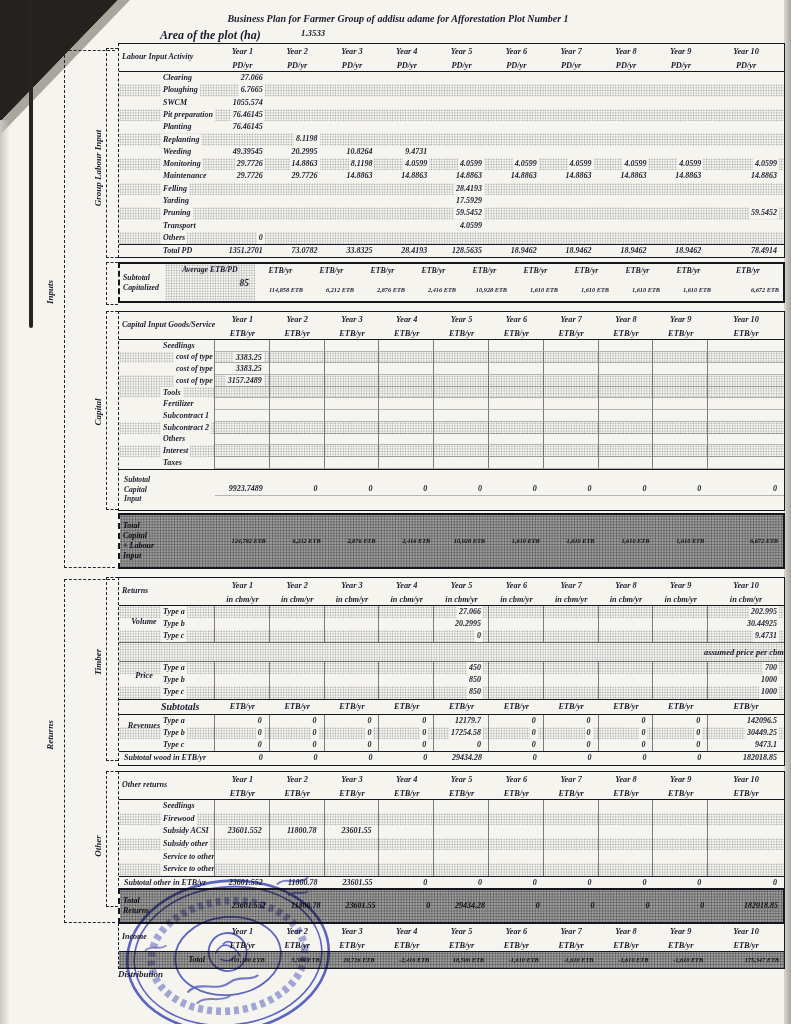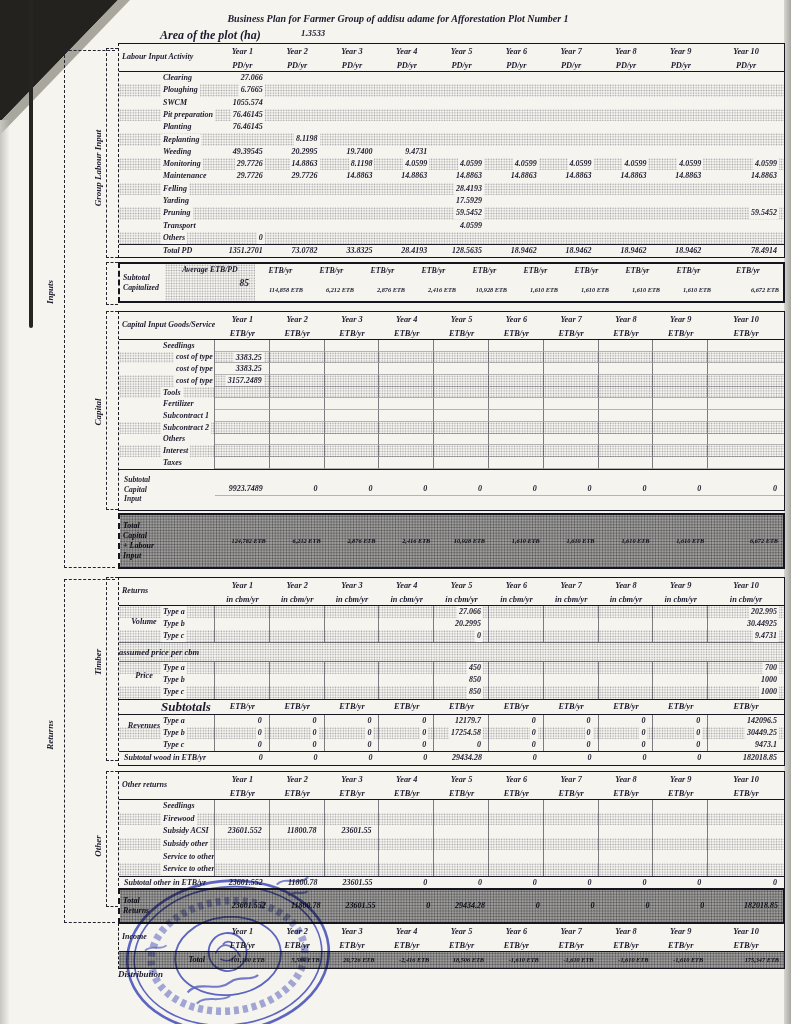--- a/index.html
+++ b/index.html
@@ -44,24 +44,24 @@
   .row.thin{height:13.5px;align-items:center;}
   .row.tall{height:40px;align-items:center;}
   .row.tall .lab .txt{white-space:pre-line;line-height:9.5px;font-size:7.6px;}
   .row.tcl{height:52px;align-items:center;}
   .row.tcl .lab .txt{white-space:pre-line;line-height:10px;font-size:8px;}
   .row.tr2{height:32px;align-items:center;}
   .row.tr2 .lab .txt{white-space:pre-line;line-height:10px;}
   .row.inc{height:16px;align-items:center;}
   .row.inc .lab{justify-content:flex-end;padding-right:10px;}
   .row.small .cell.val .txt{font-size:6.3px;}
-  .band{height:18px;line-height:18px;text-align:left;font-size:8.5px;
+  .band{height:18px;line-height:18px;text-align:right;font-size:8.5px;
         border-top:1px solid rgba(25,25,40,.6);border-bottom:1px solid rgba(25,25,40,.6);}
   .subhead{height:14px;border-top:1.3px solid #15151f;border-bottom:1.3px solid #15151f;}
-  .subhead .lab{font-size:13px;}
+  .subhead .lab{font-size:10px;}
   .subhead .hcell{padding-top:0;justify-content:center;font-size:8.3px;line-height:13px;}
   .glabel{position:absolute;left:2px;width:46px;text-align:center;font-size:8.2px;}
   
   .subcap{position:absolute;left:118px;top:262px;width:667px;height:41px;box-sizing:border-box;
           border:2px solid #15151f;border-left:2px dashed #15151f;display:flex;}
   .subcap-label{width:45px;font-size:7.8px;line-height:9.5px;white-space:pre-line;
                 display:flex;align-items:center;padding-left:3px;box-sizing:border-box;}
   .avg{width:90px;display:flex;flex-direction:column;box-sizing:border-box;padding:1px 2px;}
   .avg-h{font-size:7.8px;text-align:center;height:13px;}
   .avg-v{font-size:9.5px;text-align:right;padding-right:4px;}
@@ -243,21 +243,21 @@
           <div class="cell val"></div>
           <div class="cell val"></div>
           <div class="cell val"></div>
         </div>
         <div class="row">
           <div class="cell lab ind1">
             <span class="txt filled">Weeding</span>
           </div>
           <div class="cell val"><span class="txt filled">49.39545</span></div>
           <div class="cell val"><span class="txt filled">20.2995</span></div>
-          <div class="cell val"><span class="txt filled">19.7400</span></div>
+          <div class="cell val"><span class="txt filled">10.8264</span></div>
           <div class="cell val"><span class="txt filled">9.4731</span></div>
           <div class="cell val"></div>
           <div class="cell val"></div>
           <div class="cell val"></div>
           <div class="cell val"></div>
           <div class="cell val"></div>
           <div class="cell val"></div>
         </div>
         <div class="row hatch">
           <div class="cell lab ind1">

